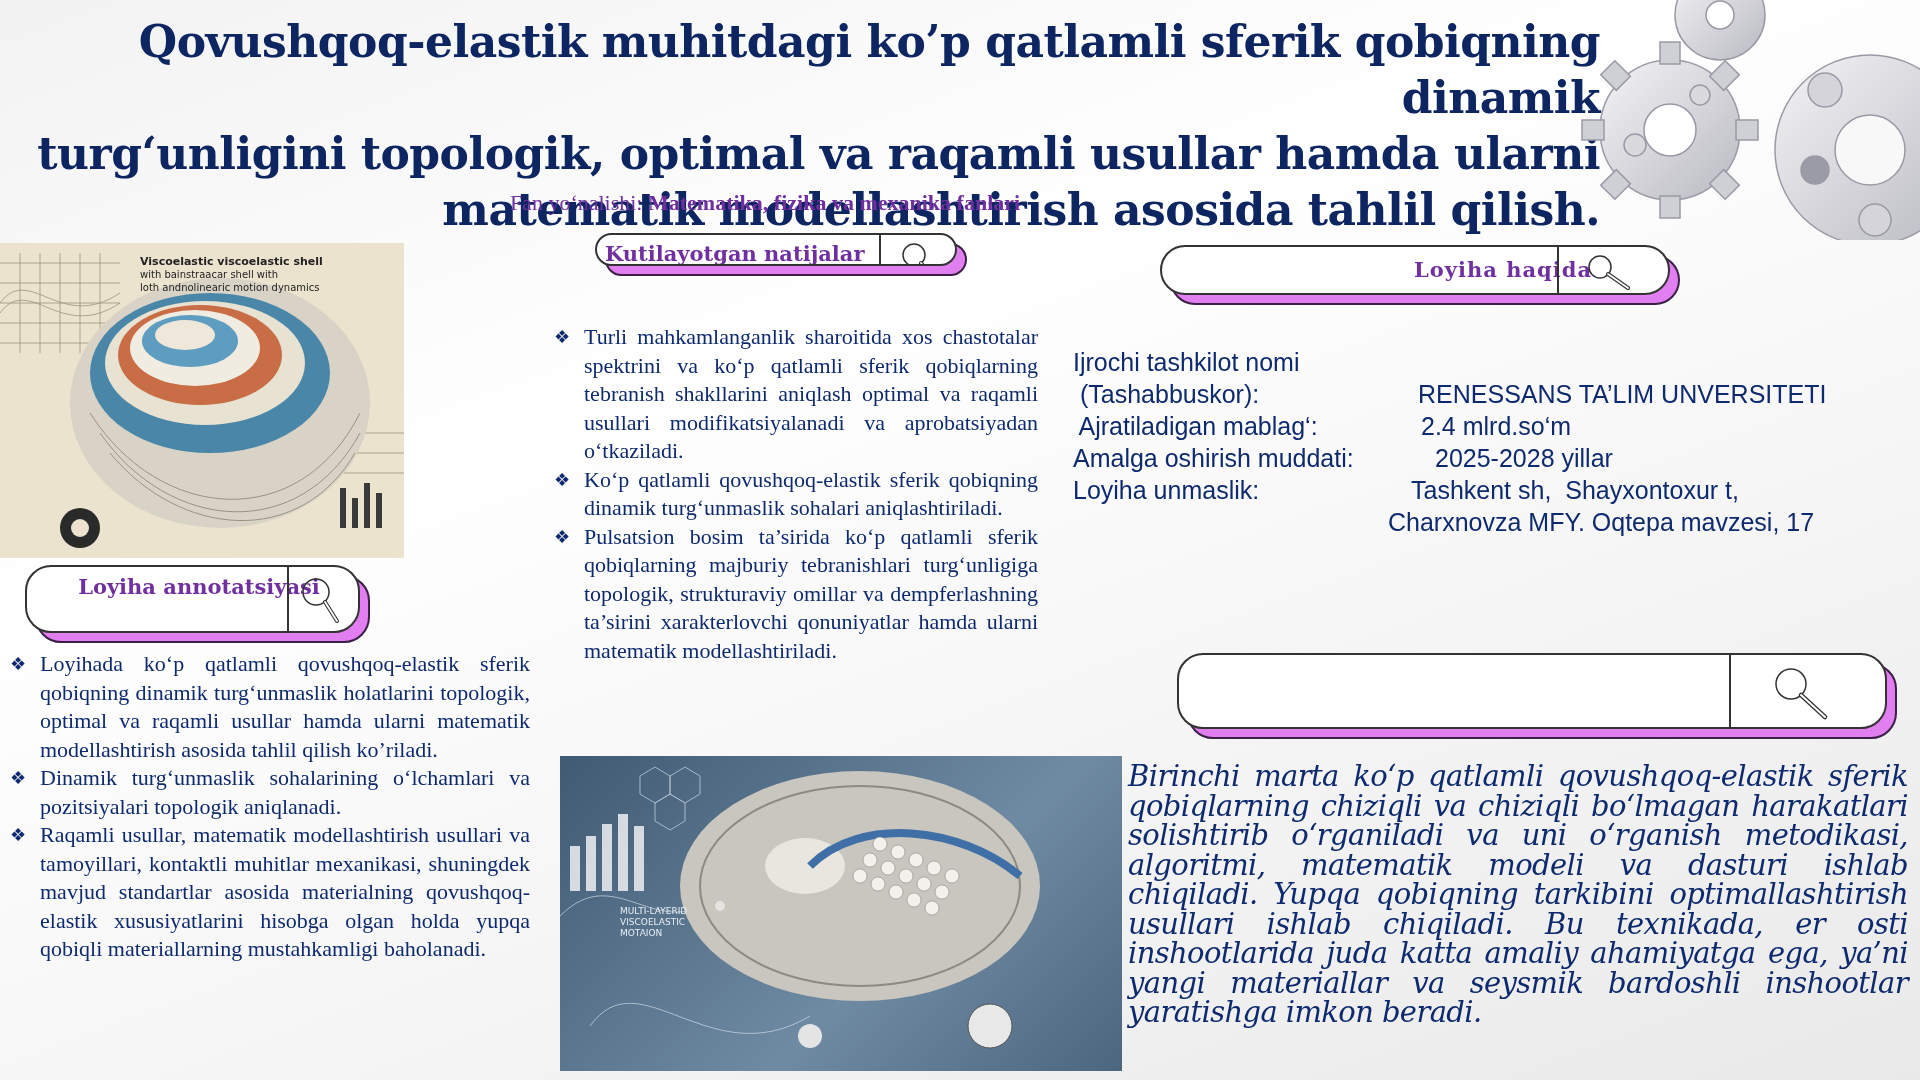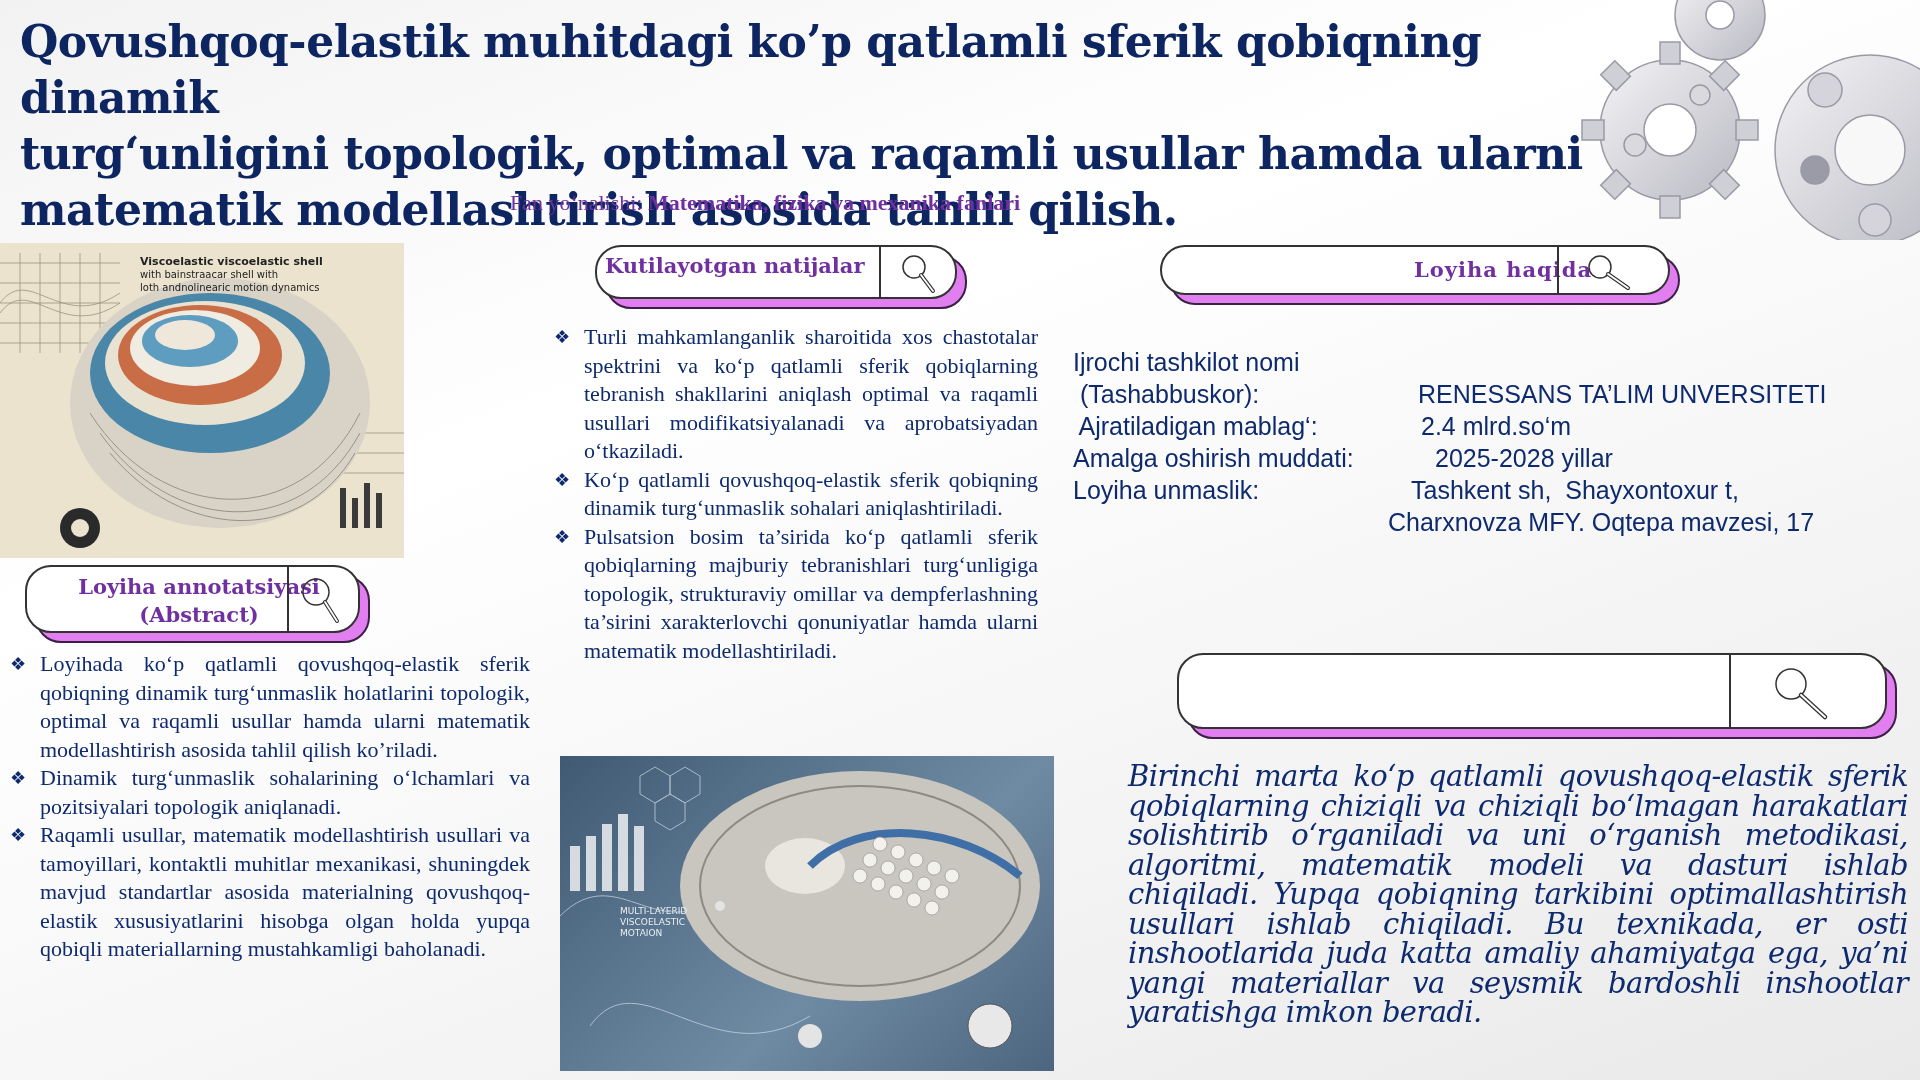--- a/index.html
+++ b/index.html
@@ -1,20 +1,20 @@
 <!DOCTYPE html>
 <html><head>
 <meta charset="utf-8">
 <style>
   html,body{margin:0;padding:0;}
   body{width:1920px;height:1080px;position:relative;overflow:hidden;
     background:linear-gradient(160deg,#f2f2f2 0%,#ffffff 35%,#f7f7f7 60%,#e9e9ea 100%);
     font-family:"Liberation Serif","DejaVu Serif",serif;color:#0e2a6e;}
   .abs{position:absolute;}
-  .title{left:20px;top:14px;width:1580px;text-align:left;font-weight:bold;
+  .title{left:20px;top:14px;width:1580px;text-align:right;font-weight:bold;
     font-size:44px;line-height:56px;color:#0d2561;font-family:"DejaVu Serif",serif;letter-spacing:-0.5px;}
   .subtitle{left:0;top:190px;width:1530px;text-align:center;font-size:22px;color:#6f2f9f;}
   .subtitle b{color:#6f2f9f;}
   
   .gears{left:1560px;top:0;width:360px;height:240px;overflow:hidden;}
   
   .hbox{position:absolute;}
   .hbox .shadow{position:absolute;left:10px;top:10px;right:-10px;bottom:-10px;
     background:#e27ff0;border:2px solid #3b1f47;border-radius:26px;}
   .hbox .face{position:absolute;left:0;top:0;right:0;bottom:0;background:#fff;
@@ -121,61 +121,60 @@
     <text x="140" y="35" font-family="DejaVu Sans" font-size="10" fill="#222">with bainstraacar shell with</text>
     <text x="140" y="48" font-family="DejaVu Sans" font-size="10" fill="#222">loth andnolinearic motion dynamics</text>
   </svg>
 </div>
 
 <div class="hbox" style="left:25px;top:565px;width:335px;height:68px;">
   <div class="shadow"></div>
   <div class="face">
     <div class="lbl" style="left:0;width:344px;top:6px;text-align:center;font-size:21px;line-height:28px;">
       <div>Loyiha annotatsiyasi</div>
-      <div>(Abstract)</div>
     </div>
     <div class="divider" style="left:260px;"></div>
     <svg class="mag" style="left:272px;top:8px;" width="44" height="52" viewBox="0 0 44 52">
       <circle cx="17" cy="17" r="13" fill="none" stroke="#333" stroke-width="1.5"></circle>
       <path d="M26 27 L38 46" stroke="#333" stroke-width="4" stroke-linecap="round"></path>
       <path d="M26 27 L38 46" stroke="#fff" stroke-width="1.8" stroke-linecap="round"></path>
     </svg>
   </div>
 </div>
 
 <div class="abs txt" style="left:10px;top:650px;width:520px;">
   <ul class="dia">
     <li>Loyihada ko‘p qatlamli qovushqoq-elastik sferik qobiqning dinamik turg‘unmaslik holatlarini topologik, optimal va raqamli usullar hamda ularni matematik modellashtirish asosida tahlil qilish ko’riladi.</li>
     <li>Dinamik turg‘unmaslik sohalarining o‘lchamlari va pozitsiyalari topologik aniqlanadi.</li>
     <li>Raqamli usullar, matematik modellashtirish usullari va tamoyillari, kontaktli muhitlar mexanikasi, shuningdek mavjud standartlar asosida materialning qovushqoq-elastik xususiyatlarini hisobga olgan holda yupqa qobiqli materiallarning mustahkamligi baholanadi.</li>
   </ul>
 </div>
 
-<div class="hbox" style="left:595px;top:245px;width:362px;height:54px;">
+<div class="hbox" style="left:595px;top:233px;width:362px;height:33px;">
   <div class="shadow"></div>
   <div class="face">
     <div class="lbl" style="left:8px;top:6px;font-size:21px;">Kutilayotgan natijalar</div>
     <div class="divider" style="left:282px;"></div>
     <svg class="mag" style="left:302px;top:6px;" width="44" height="42" viewBox="0 0 44 42">
       <circle cx="15" cy="14" r="11" fill="none" stroke="#333" stroke-width="1.5"></circle>
       <path d="M22 22 L34 38" stroke="#333" stroke-width="4" stroke-linecap="round"></path>
       <path d="M22 22 L34 38" stroke="#fff" stroke-width="1.8" stroke-linecap="round"></path>
     </svg>
   </div>
 </div>
 
 <div class="abs txt" style="left:554px;top:323px;width:484px;">
   <ul class="dia">
     <li>Turli mahkamlanganlik sharoitida xos chastotalar spektrini va ko‘p qatlamli sferik qobiqlarning tebranish shakllarini aniqlash optimal va raqamli usullari modifikatsiyalanadi va aprobatsiyadan o‘tkaziladi.</li>
     <li>Ko‘p qatlamli qovushqoq-elastik sferik qobiqning dinamik turg‘unmaslik sohalari aniqlashtiriladi.</li>
     <li>Pulsatsion bosim ta’sirida ko‘p qatlamli sferik qobiqlarning majburiy tebranishlari turg‘unligiga topologik, strukturaviy omillar va dempferlashning ta’sirini xarakterlovchi qonuniyatlar hamda ularni matematik modellashtiriladi.</li>
   </ul>
 </div>
 
-<div class="img" style="left:560px;top:756px;width:494px;height:315px;background:linear-gradient(135deg,#3f5a72,#6f8aa3 60%,#4d6680);">
+<div class="img" style="left:560px;top:756px;width:562px;height:315px;background:linear-gradient(135deg,#3f5a72,#6f8aa3 60%,#4d6680);">
   <svg width="494" height="315" viewBox="0 0 494 315">
     <g stroke="#cfdbe6" stroke-width="1" fill="none" opacity="0.7">
       <path d="M80 20 l15 -9 l15 9 v18 l-15 9 l-15 -9z M110 20 l15 -9 l15 9 v18 l-15 9 l-15 -9z M95 47 l15 -9 l15 9 v18 l-15 9 l-15 -9z"></path>
       <path d="M0 160 C60 100, 100 200, 170 130"></path>
       <path d="M30 270 C80 200, 150 320, 250 260"></path>
     </g>
     <g fill="#d5dbe0">
         <rect x="10" y="90" width="10" height="45"></rect>
         <rect x="26" y="80" width="10" height="55"></rect>
         <rect x="42" y="68" width="10" height="67"></rect>

